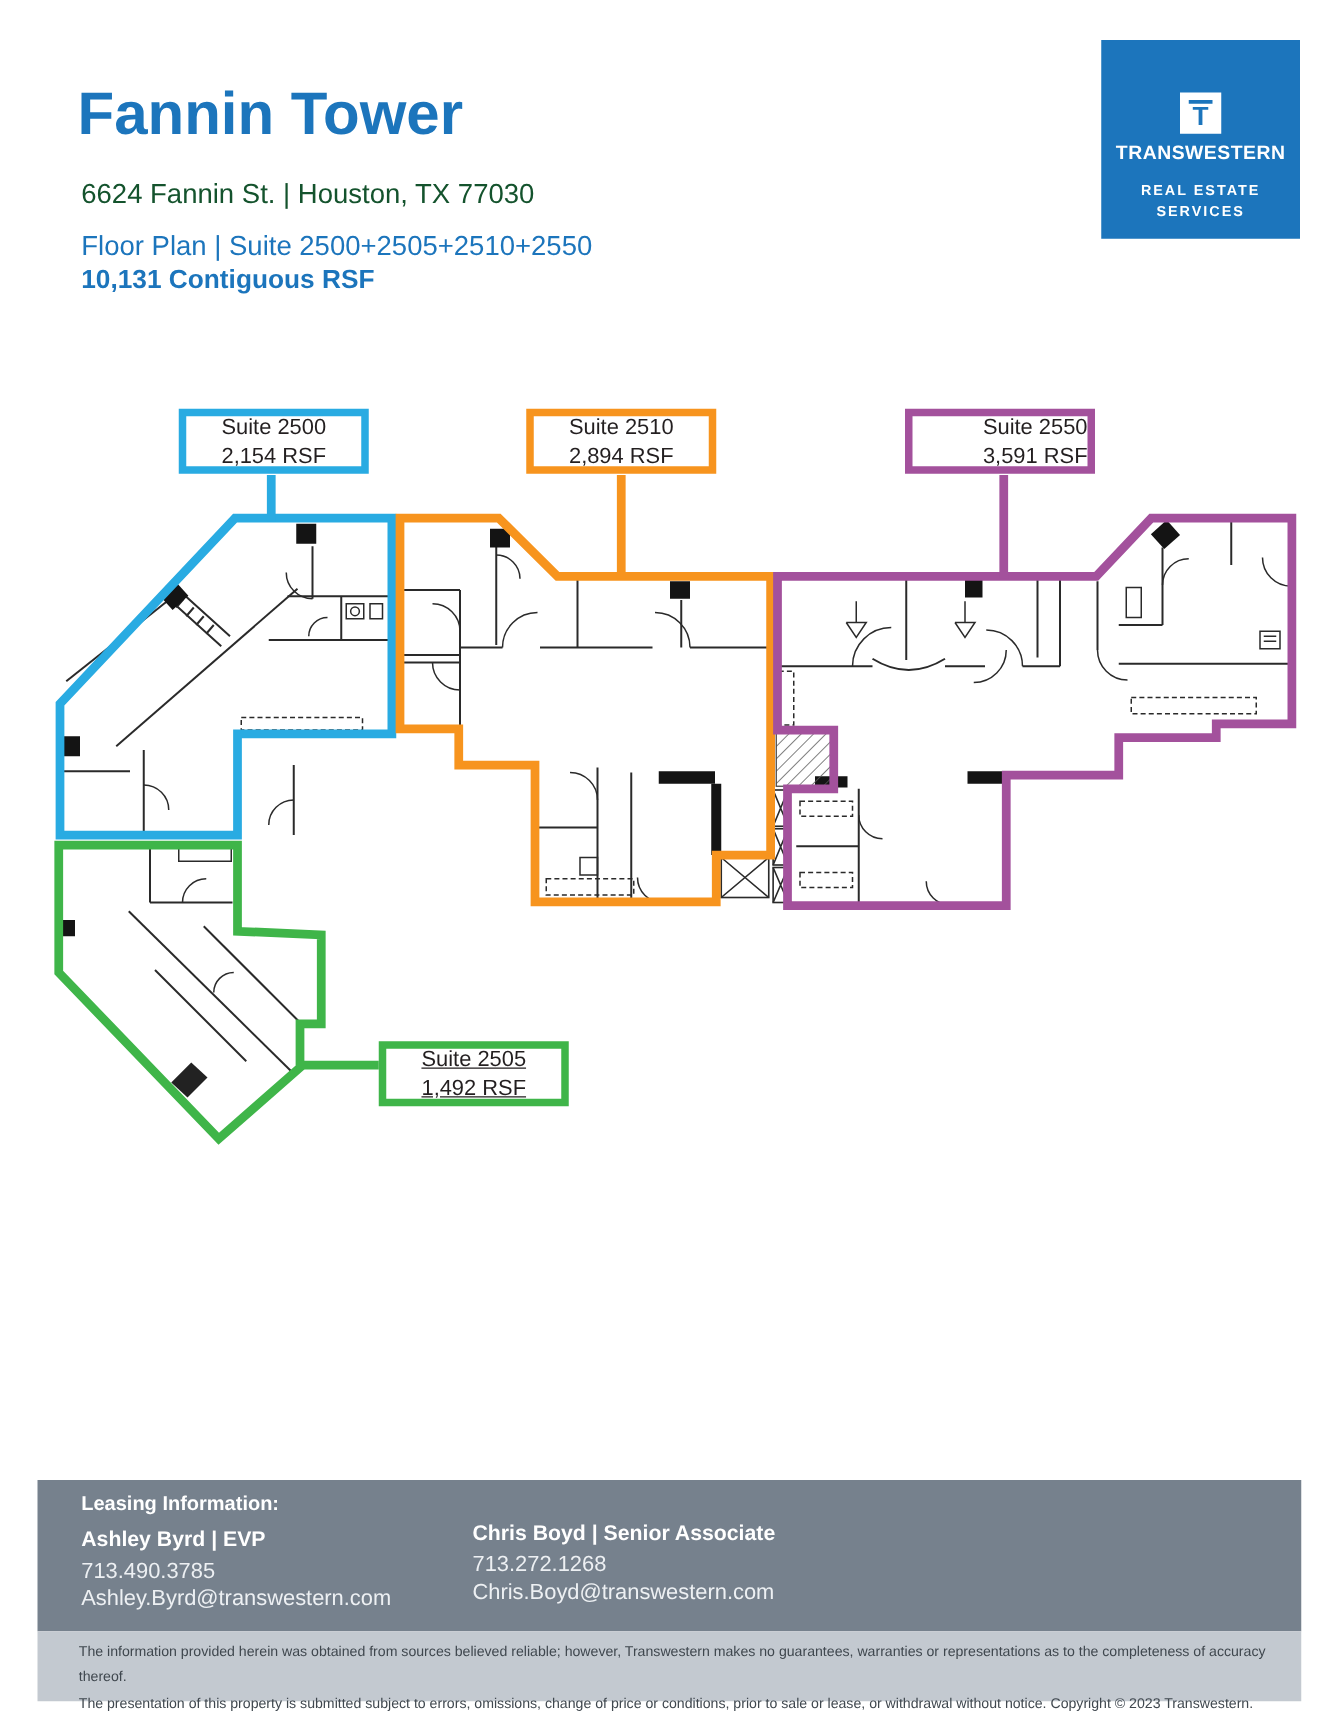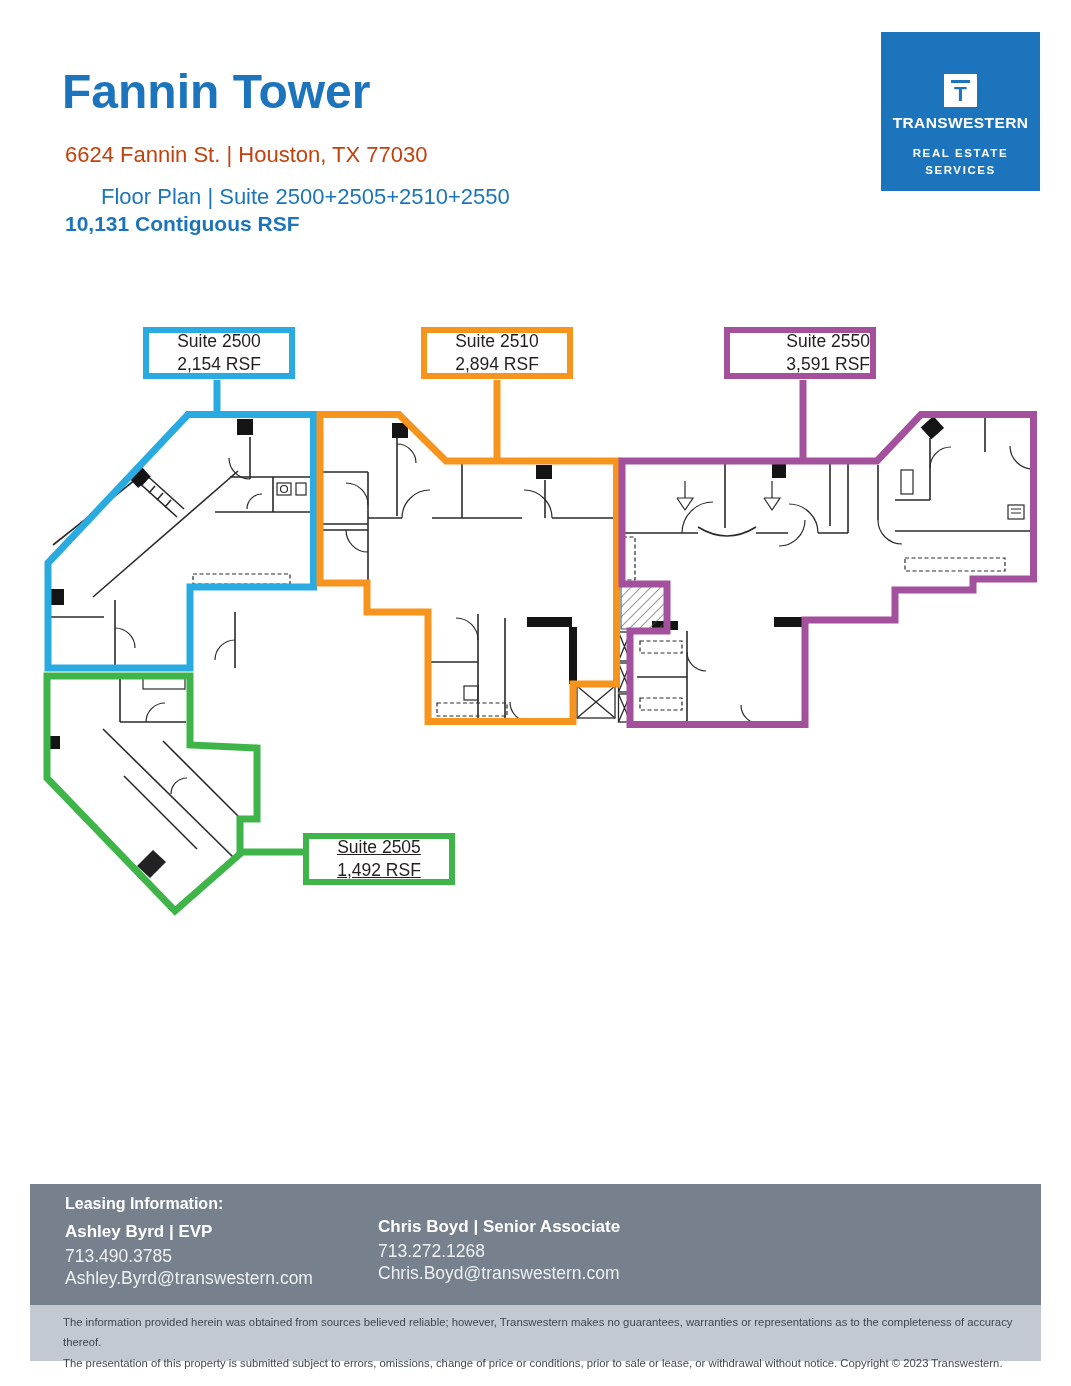--- a/index.html
+++ b/index.html
@@ -45,22 +45,22 @@
   .disclaimer{left:30px;top:1305px;width:1011px;height:56px;background:#C3C9D0;color:#3F474E;
       font-size:11.3px;line-height:1.8;box-sizing:border-box;padding:7px 14px 0 33px;}
   .disclaimer span{display:block;}
 </style>
 </head>
 <body>
 
 <div>
 
   <div class="abs title" style="color: rgb(28, 117, 188);">Fannin Tower</div>
-  <div class="abs address" style="color: #c2410c;">6624 Fannin St. | Houston, TX 77030</div>
-  <div class="abs plan-label" style="color: rgb(28, 117, 188); margin-left: 36px;">Floor Plan | Suite 2500+2505+2510+2550</div>
+  <div class="abs address" style="color: #14532d;">6624 Fannin St. | Houston, TX 77030</div>
+  <div class="abs plan-label" style="color: rgb(28, 117, 188);">Floor Plan | Suite 2500+2505+2510+2550</div>
   <div class="abs contiguous" style="color: rgb(28, 117, 188);">10,131 Contiguous RSF</div>
 
   <div class="abs logo" style="background-color: rgb(28, 117, 188);">
     <div class="t-mark">
       <span class="t-bar"></span>
       <span class="t-letter">T</span>
     </div>
     <div class="brand">TRANSWESTERN</div>
     <div class="tagline">
       <span>REAL ESTATE</span><br>

